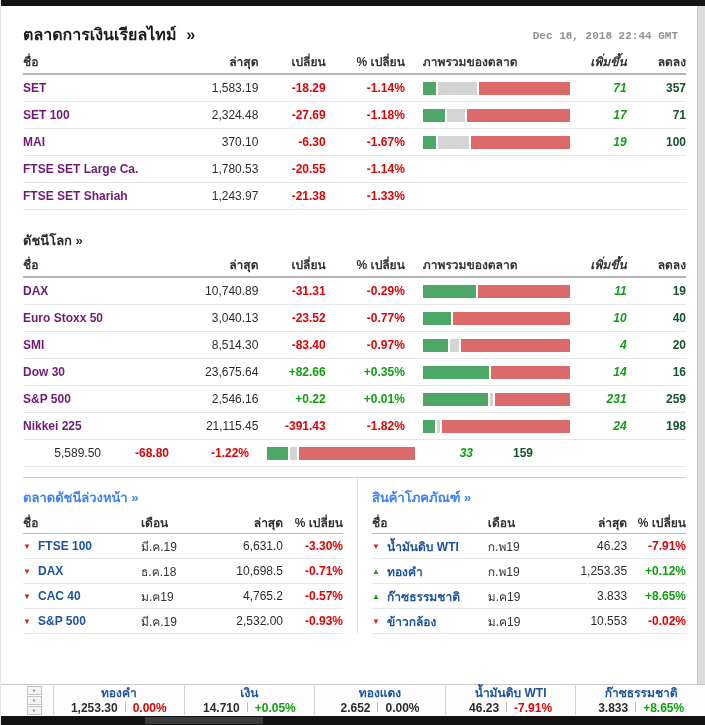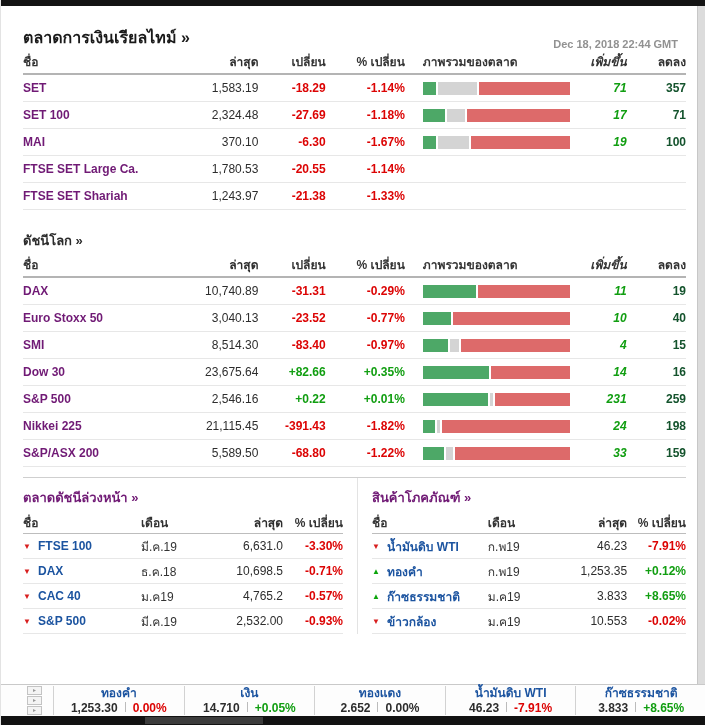--- a/index.html
+++ b/index.html
@@ -6,21 +6,21 @@
   html,body { background:#fff; }
   body { font-family:"Liberation Sans","DejaVu Sans",sans-serif; color:#222; }
   .page { position:relative; width:705px; height:725px; background:#fff; overflow:hidden;
           border-left:1px solid #e3e3e3; }
   .topbar { height:6px; background:#141414; width:705px; }
   .vscroll { position:absolute; top:6px; right:0; width:8px; height:680px; background:#dcdcdc;
              border-left:1px solid #c7c7c7; }
   .content { width:697px; height:644px; padding:8px 12px 0 22px; overflow:hidden; }
 
   
-  .hdr { display:flex; justify-content:space-between; align-items:flex-end; padding-top:4px; height:36px; }
+  .hdr { display:flex; justify-content:space-between; align-items:center; padding-top:4px; height:36px;font-family:Liberation Mono, monospace; }
   .hdr-title { font-size:16px; font-weight:bold; color:#1a1a1a; }
   .hdr-date { font-size:11px; font-weight:bold; color:#919191; margin-top:4px; margin-right:8px; }
 
   .sec-title { font-size:13px; font-weight:bold; color:#2b2b2b; margin:6px 0 2px; }
 
   
   .trow { display:flex; align-items:center; height:27px; border-bottom:1px solid #e7e7e7; font-size:12px; }
   .thead { height:25px; border-bottom:2px solid #b4b4b4; color:#333; font-weight:bold; }
   .c-name { width:160px; font-weight:bold; color:#701a75; }
   .thead .c-name { color:#333; }
@@ -42,21 +42,21 @@
   .pos { color:#119e11; }
   .neg { color:#dc0404; }
 
   .gap14 { height:14px; }
 
   
   .divider { border-top:1px solid #cfcfcf; margin-top:10px; }
   .bottom { display:flex; }
   .bcol { width:334px; padding-right:14px; }
   .bcol.right { width:329px; border-left:1px solid #e3e3e3; padding-left:14px; padding-right:0; }
-  .btitle { font-size:13px; font-weight:bold; color:#701a75; margin:9px 0 4px; }
+  .btitle { font-size:13px; font-weight:bold; color:#3b82f6; margin:9px 0 4px; }
   .brow { display:flex; align-items:center; height:25px; border-bottom:1px solid #e7e7e7; font-size:12px; }
   .bhead { height:22px; border-bottom:1px solid #bdbdbd; font-weight:bold; color:#333; }
   .b-name { width:118px; font-weight:bold; color:#1c54a0; display:flex; align-items:center; }
   .bhead .b-name { color:#333; }
   .b-mon { width:72px; color:#333; }
   .b-last { width:70px; text-align:right; color:#2d2d2d; }
   .b-pct { width:60px; text-align:right; font-weight:bold; margin-left:auto; }
   .arrow { font-size:8px; margin-right:5px; width:10px; display:inline-block; }
   .arrow.down { color:#d81e1e; }
   .arrow.up { color:#0ca50c; }
@@ -213,21 +213,21 @@
         <div class="c-chg sign neg">-83.40</div>
         <div class="c-pct sign neg">-0.97%</div>
         <div class="c-barw">
             <div class="bar">
               <span class="seg seg-green" style="width: 17%;"></span>
               <span class="seg seg-gray" style="width: 6%;"></span>
               <span class="seg seg-red" style="width: 74%;"></span>
             </div>
           </div>
         <div class="c-adv">4</div>
-        <div class="c-dec">15</div>
+        <div class="c-dec">20</div>
       </div>
       <div class="trow">
         <div class="c-name">Dow 30</div>
         <div class="c-last">23,675.64</div>
         <div class="c-chg sign pos">+82.66</div>
         <div class="c-pct sign pos">+0.35%</div>
         <div class="c-barw">
             <div class="bar">
               <span class="seg seg-green" style="width: 45%;"></span>
               <span class="seg seg-red" style="width: 53%;"></span>
@@ -260,21 +260,20 @@
             <div class="bar">
               <span class="seg seg-green" style="width: 8%;"></span>
               <span class="seg seg-gray" style="width: 2%;"></span>
               <span class="seg seg-red" style="width: 87%;"></span>
             </div>
           </div>
         <div class="c-adv">24</div>
         <div class="c-dec">198</div>
       </div>
       <div class="trow">
-        <div class="c-name">S&amp;P/ASX 200</div>
         <div class="c-last">5,589.50</div>
         <div class="c-chg sign neg">-68.80</div>
         <div class="c-pct sign neg">-1.22%</div>
         <div class="c-barw">
             <div class="bar">
               <span class="seg seg-green" style="width: 14%;"></span>
               <span class="seg seg-gray" style="width: 5%;"></span>
               <span class="seg seg-red" style="width: 78%;"></span>
             </div>
           </div>

